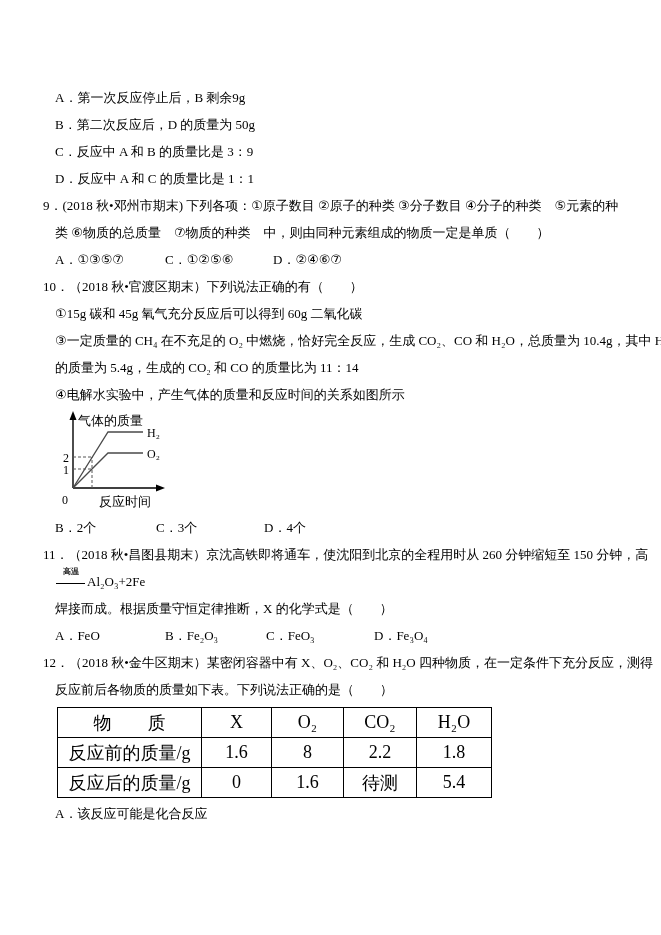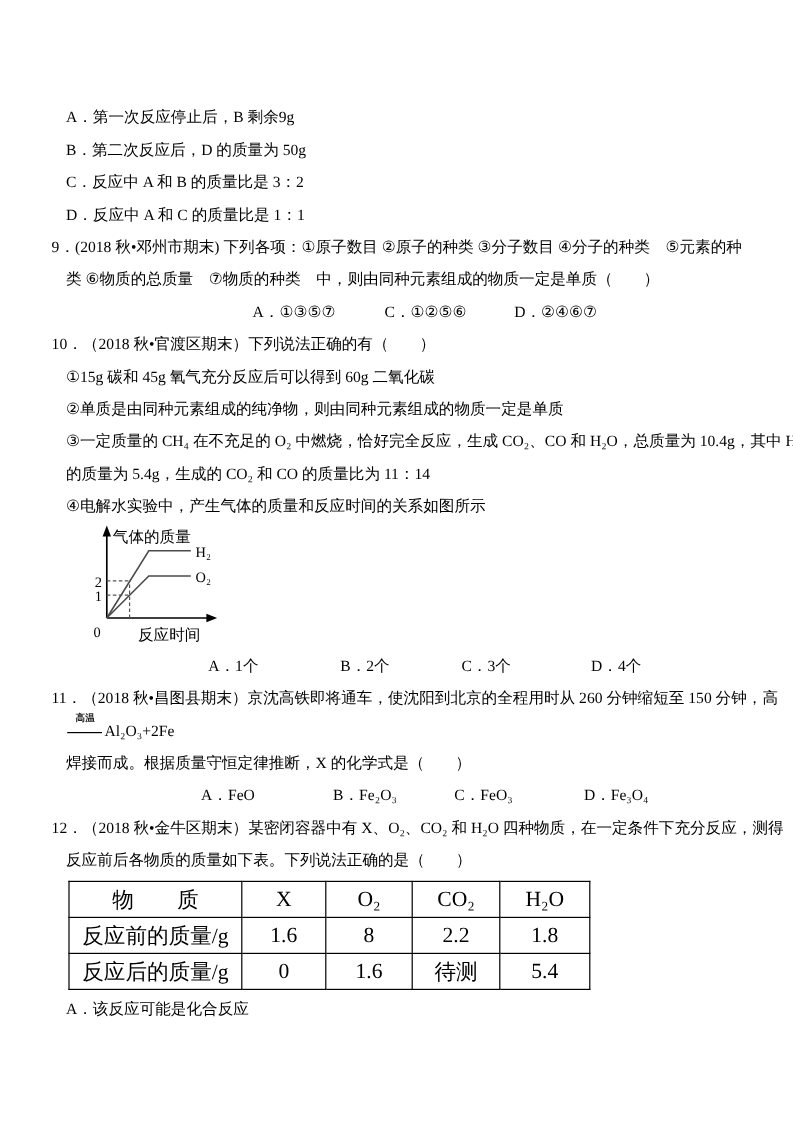--- a/index.html
+++ b/index.html
@@ -8,58 +8,57 @@
     width:661px; height:935px;
     color:#000;
     font-family:"Liberation Serif","DejaVu Serif","DejaVu Sans",serif;
     font-size:13px; line-height:27px;
     padding:84px 8px 0 55px;
     overflow:hidden;
     position:relative;
   }
   .line { white-space:nowrap; height:27px; }
   .qfirst { margin-left:-12px; }
-  .opts { display:flex; white-space:nowrap; height:27px;justify-content:center; }
+  .opts { display:flex; white-space:nowrap; height:27px; }
   .opts .o { flex:none; }
   .o1 { width:110px; } .o2 { width:101px; } .o3 { width:108px; }
-  .chart-wrap { height:104px; margin:2px 0 0 16px; }
+  .chart-wrap { height:104px; margin:2px 0 0 0; }
   svg text { font-family:"Liberation Serif","DejaVu Serif","DejaVu Sans",serif; }
   .rxn { display:inline-block; position:relative; width:30px; height:12px; margin:0 1px; }
   .rxn .bar { position:absolute; left:0; right:1px; bottom:2px; height:1px; background:#000; }
   .rxn .cond { position:absolute; left:50%; transform:translateX(-50%); bottom:10px;
                font-size:8px; line-height:8px; white-space:nowrap; font-weight:bold; color:#222; }
   table { border-collapse:collapse; margin:4px 0 2px 2px; table-layout:fixed; }
   td { border:1px solid #000; height:30px; text-align:center; vertical-align:middle;
        padding:0; font-size:18px; line-height:normal; }
   .c0 { width:144px; } .c1 { width:70px; } .c2 { width:72px; } .c3 { width:73px; } .c4 { width:75px; }
 </style>
 </head>
 <body>
 
 <div>
   <div class="line">A．第一次反应停止后，B 剩余9g</div>
   <div class="line">B．第二次反应后，D 的质量为 50g</div>
-  <div class="line">C．反应中 A 和 B 的质量比是 3：2</div>
+  <div class="line">C．反应中 A 和 B 的质量比是 3：9</div>
   <div class="line">D．反应中 A 和 C 的质量比是 1：1</div>
 </div>
 
 <div>
   <div class="line qfirst">9．(2018 秋•邓州市期末) 下列各项：①原子数目 ②原子的种类 ③分子数目 ④分子的种类　⑤元素的种</div>
   <div class="line">类 ⑥物质的总质量　⑦物质的种类　中，则由同种元素组成的物质一定是单质（　　）</div>
   <div class="opts">
     <span class="o o1">A．①③⑤⑦</span>
     <span class="o o3">C．①②⑤⑥</span>
     <span class="o">D．②④⑥⑦</span>
   </div>
 </div>
 
 <div>
   <div class="line qfirst">10．（2018 秋•官渡区期末）下列说法正确的有（　　）</div>
   <div class="line">①15g 碳和 45g 氧气充分反应后可以得到 60g 二氧化碳</div>
-  <div class="line">②单质是由同种元素组成的纯净物，则由同种元素组成的物质一定是单质</div>
   <div class="line">③一定质量的 CH₄ 在不充足的 O₂ 中燃烧，恰好完全反应，生成 CO₂、CO 和 H₂O，总质量为 10.4g，其中 H₂O</div>
   <div class="line">的质量为 5.4g，生成的 CO₂ 和 CO 的质量比为 11：14</div>
   <div class="line">④电解水实验中，产生气体的质量和反应时间的关系如图所示</div>
 
   <div class="chart-wrap">
     <svg width="170" height="104" viewBox="0 0 170 104">
 
       <line x1="18" y1="78" x2="18" y2="6" stroke="#000" stroke-width="1.4"></line>
       <polygon points="18,1 14.5,10 21.5,10" fill="#000"></polygon>
       <line x1="18" y1="78" x2="103" y2="78" stroke="#000" stroke-width="1.4"></line>
@@ -76,21 +75,20 @@
       <text x="92" y="27" font-size="12">H₂</text>
       <text x="92" y="48" font-size="12">O₂</text>
       <text x="14" y="52" font-size="12" text-anchor="end">2</text>
       <text x="14" y="64" font-size="12" text-anchor="end">1</text>
       <text x="10" y="94" font-size="12" text-anchor="middle">0</text>
       <text x="44" y="96" font-size="13">反应时间</text>
     </svg>
   </div>
 
   <div class="opts">
-    <span class="o o1">A．1个</span>
     <span class="o o2">B．2个</span>
     <span class="o o3">C．3个</span>
     <span class="o">D．4个</span>
   </div>
 </div>
 
 <div>
   <div class="line qfirst">11．（2018 秋•昌图县期末）京沈高铁即将通车，使沈阳到北京的全程用时从 260 分钟缩短至 150 分钟，高</div>
   <div class="line">
     <span class="rxn"><span class="cond">高温</span><span class="bar"></span></span><span>Al₂O₃+2Fe</span>

